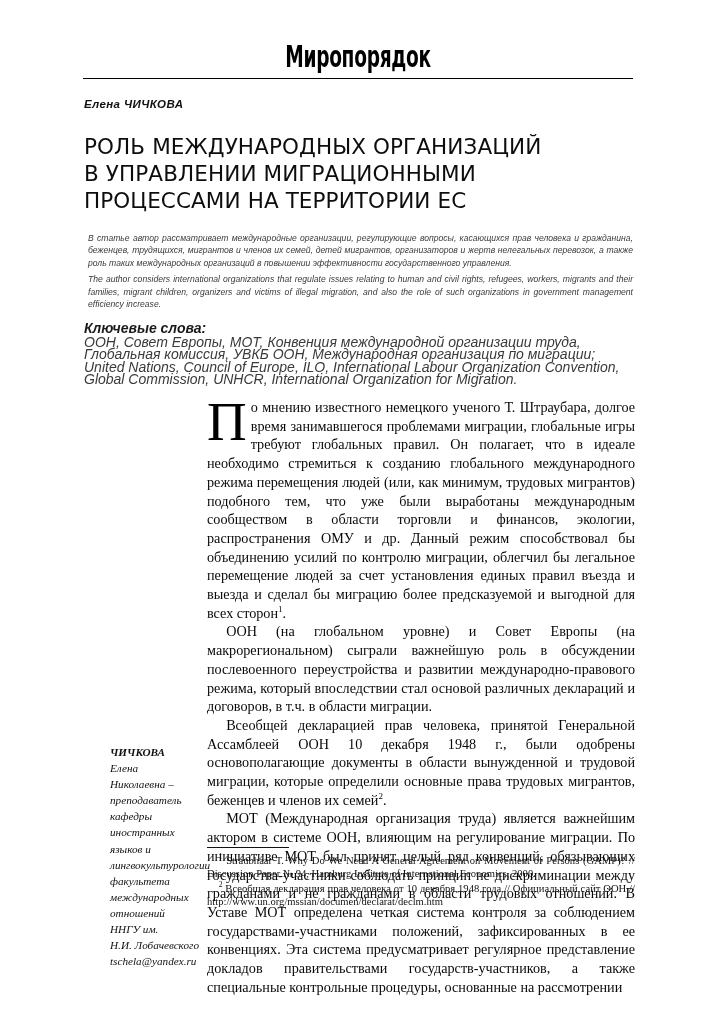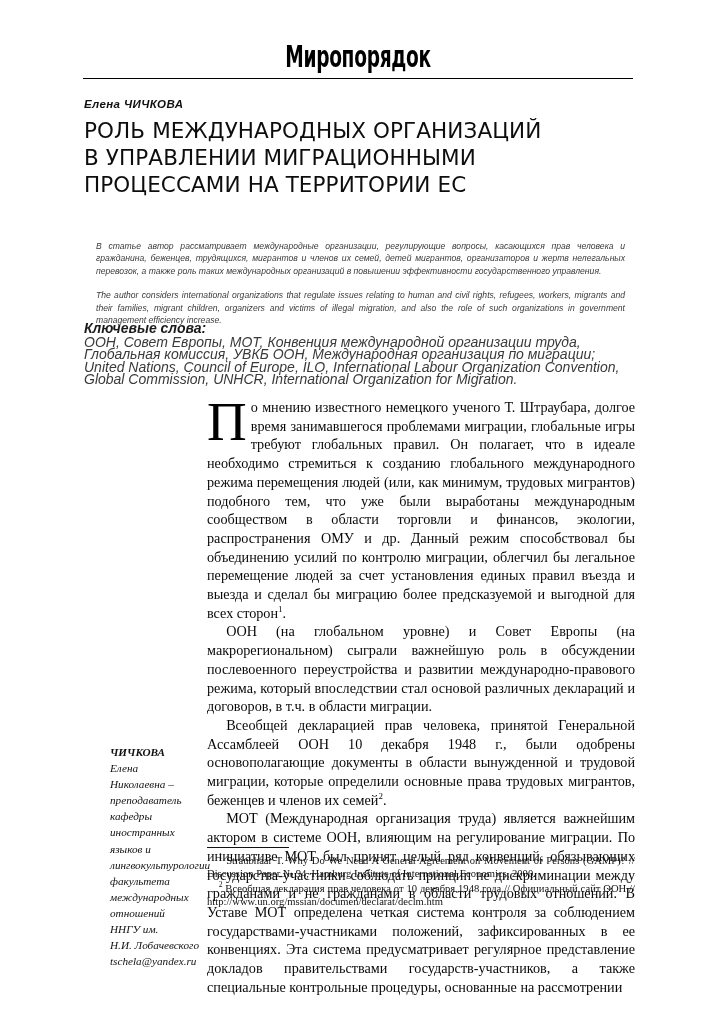--- a/index.html
+++ b/index.html
@@ -66,21 +66,21 @@
     font-weight: 600;
     font-size: 11.5px;
     letter-spacing: 0.4px;
     color: #111111;
   }
 
   
   .doc-title {
     position: absolute;
     left: 84px;
-    top: 117px;
+    top: 133px;
     width: 552px;
     font-family: "DejaVu Sans", sans-serif;
     font-weight: 400;
     font-size: 21.5px;
     line-height: 27px;
     letter-spacing: 0.1px;
     color: #0d0d0d;
   }
   .doc-title div { white-space: nowrap; }
 
@@ -90,21 +90,21 @@
     left: 84px;
     top: 228px;
     width: 553px;
     font-family: "Liberation Sans", sans-serif;
     font-style: italic;
     font-size: 8.6px;
     line-height: 12.4px;
     color: #3a3a3a;
     text-align: justify;
   }
-  .abstract p { margin: 12px; }
+  .abstract p { margin: 4px; }
   .abstract .ru { margin-bottom: 0.5px; }
 
   
   .keywords {
     position: absolute;
     left: 84px;
     top: 322px;
     width: 553px;
     font-family: "Liberation Sans", sans-serif;
     font-style: italic;

